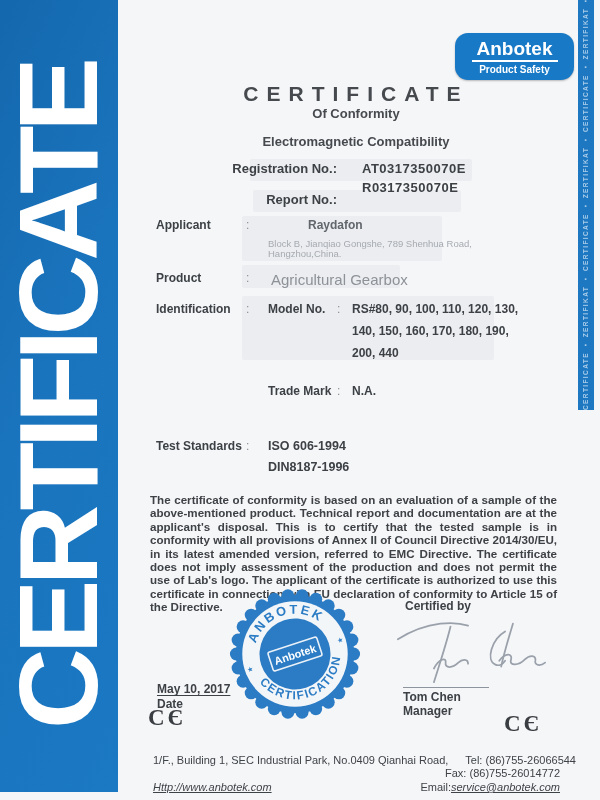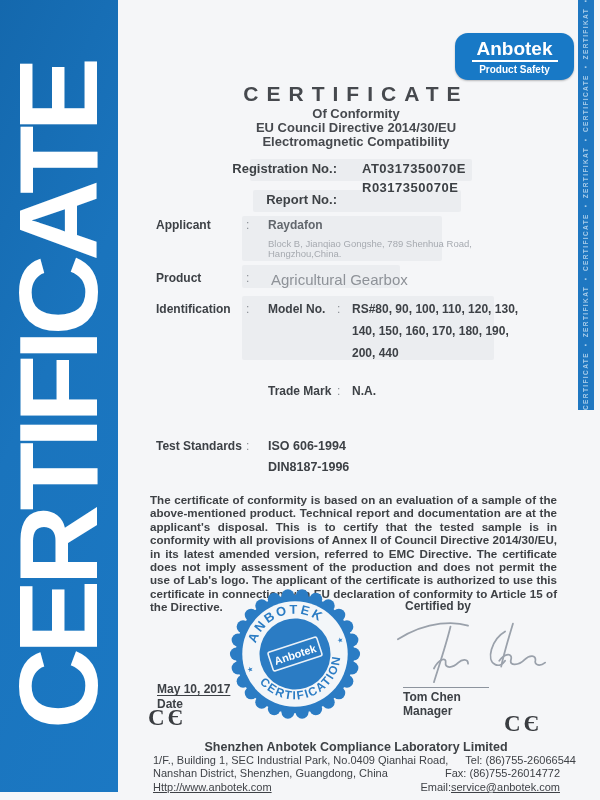--- a/index.html
+++ b/index.html
@@ -32,31 +32,31 @@
   .center { text-align:center; }
   .right { text-align:right; }
   .chip { position:absolute; background:#ebedf0; border-radius:2px; }
   .hd-title { left:150px; top:82px; width:412px; font-size:21px; font-weight:bold;
     letter-spacing:8px; color:#46494e; }
   .hd-sub { left:150px; width:412px; font-size:13px; font-weight:bold; color:#46494e; }
   .reg-label { left:150px; width:187px; font-size:13px; font-weight:bold; }
   .reg-value { left:362px; font-size:13px; font-weight:bold; letter-spacing:.5px; }
   .f-label { font-size:12px; font-weight:bold; color:#3d4146; }
   .f-colon { font-size:12px; color:#8a8f95; }
-  .f-value { font-size:12px; font-weight:bold; color:#62676d; }
+  .f-value { font-size:12px; font-weight:bold; color:#62676d;margin-left:40px; }
   .f-small { font-size:9.5px; color:#a6aab0; }
   .f-gray  { font-size:15px; color:#8e9298; }
   .para { left:150px; top:493px; width:407px; font-size:11.6px; font-weight:bold;
     color:#3e4145; text-align:justify; line-height:13.4px; white-space:normal; }
   .sig-line { left:403px; top:687px; width:86px; border-top:1.5px solid #8d949e; height:0; }
   .date-val { text-decoration:underline; text-underline-offset:2px; }
   .ce { font-family:Liberation Serif, serif; font-size:23px; font-weight:600;
     letter-spacing:3px; color:#3a3d41; }
   .ft { font-size:11px; color:#3f4247; }
-  .u { text-decoration:underline; text-underline-offset:1px; }
+  .u { text-decoration:underline; text-underline-offset:1px;font-style:italic; }
   svg text { font-family:"Liberation Sans", sans-serif; }
 </style>
 </head>
 <body>
 
 <div class="page">
 
   <div class="band">
     <div class="band-text">CERTIFICATE</div>
   </div>
@@ -65,21 +65,20 @@
     <div class="strip-text">CERTIFICATE ▪ ZERTIFIKAT ▪ CERTIFICATE ▪ ZERTIFIKAT ▪ CERTIFICATE ▪ ZERTIFIKAT ▪ CERTIFICATE</div>
   </div>
 
   <div class="logo">
     <div class="logo-name">Anbotek</div>
     <div class="logo-tagline">Product Safety</div>
   </div>
 
   <div class="abs center hd-title">CERTIFICATE</div>
   <div class="abs center hd-sub" style="top:106px">Of Conformity</div>
-  <div class="abs center hd-sub" style="top:120px">EU Council Directive 2014/30/EU</div>
   <div class="abs center hd-sub" style="top:134px">Electromagnetic Compatibility</div>
 
   <div class="chip" style="left:250px;top:159px;width:222px;height:22px"></div>
   <div class="chip" style="left:253px;top:190px;width:208px;height:22px"></div>
   <div class="chip" style="left:242px;top:216px;width:200px;height:45px"></div>
   <div class="chip" style="left:242px;top:265px;width:158px;height:23px"></div>
   <div class="chip" style="left:242px;top:296px;width:252px;height:64px"></div>
 
   <div class="abs right reg-label" style="top:161px">Registration No.:</div>
   <div class="abs reg-value" style="top:161px">AT0317350070E</div>
@@ -181,21 +180,19 @@
     </g>
   </svg>
 
   <div class="abs f-label date-val" style="left:157px;top:682px">May 10, 2017</div>
   <div class="abs f-label" style="left:157px;top:697px">Date</div>
 
   <div class="abs ce" style="left:148px;top:705px">CЄ</div>
   <div class="abs ce" style="left:504px;top:711px">CЄ</div>
 
 
-  <div class="abs center" style="left:150px;top:740px;width:412px;font-size:12.5px;font-weight:bold">Shenzhen Anbotek Compliance Laboratory Limited</div>
   <div class="abs ft" style="left:153px;top:754px">1/F., Building 1, SEC Industrial Park, No.0409 Qianhai Road,</div>
-  <div class="abs ft" style="left:153px;top:767px">Nanshan District, Shenzhen, Guangdong, China</div>
   <div class="abs ft u" style="left:153px;top:781px">Http://www.anbotek.com</div>
   <div class="abs ft right" style="left:424px;top:754px;width:152px">Tel: (86)755-26066544</div>
   <div class="abs ft right" style="left:408px;top:767px;width:152px">Fax: (86)755-26014772</div>
   <div class="abs ft right" style="left:408px;top:781px;width:152px"><span>Email:</span><span class="u">service@anbotek.com</span></div>
 
 </div>
 
 </body></html>

